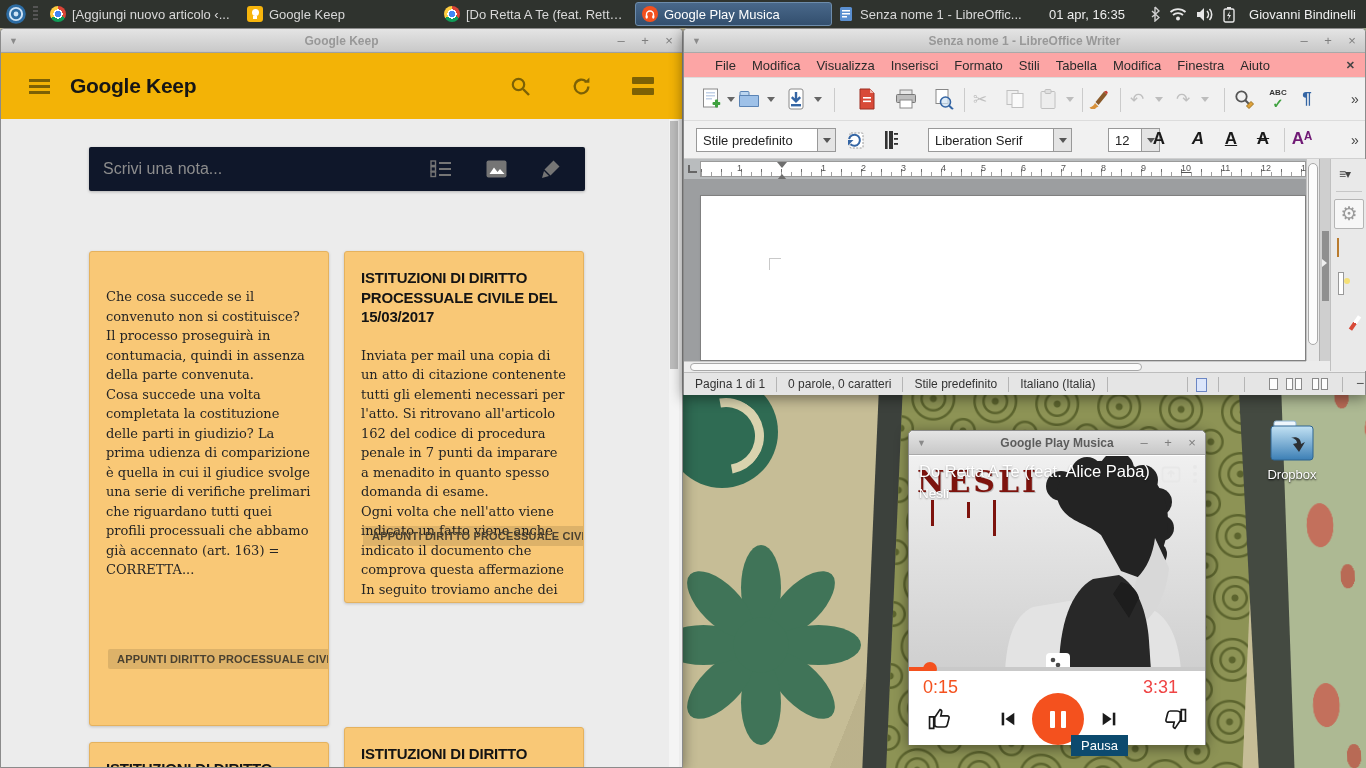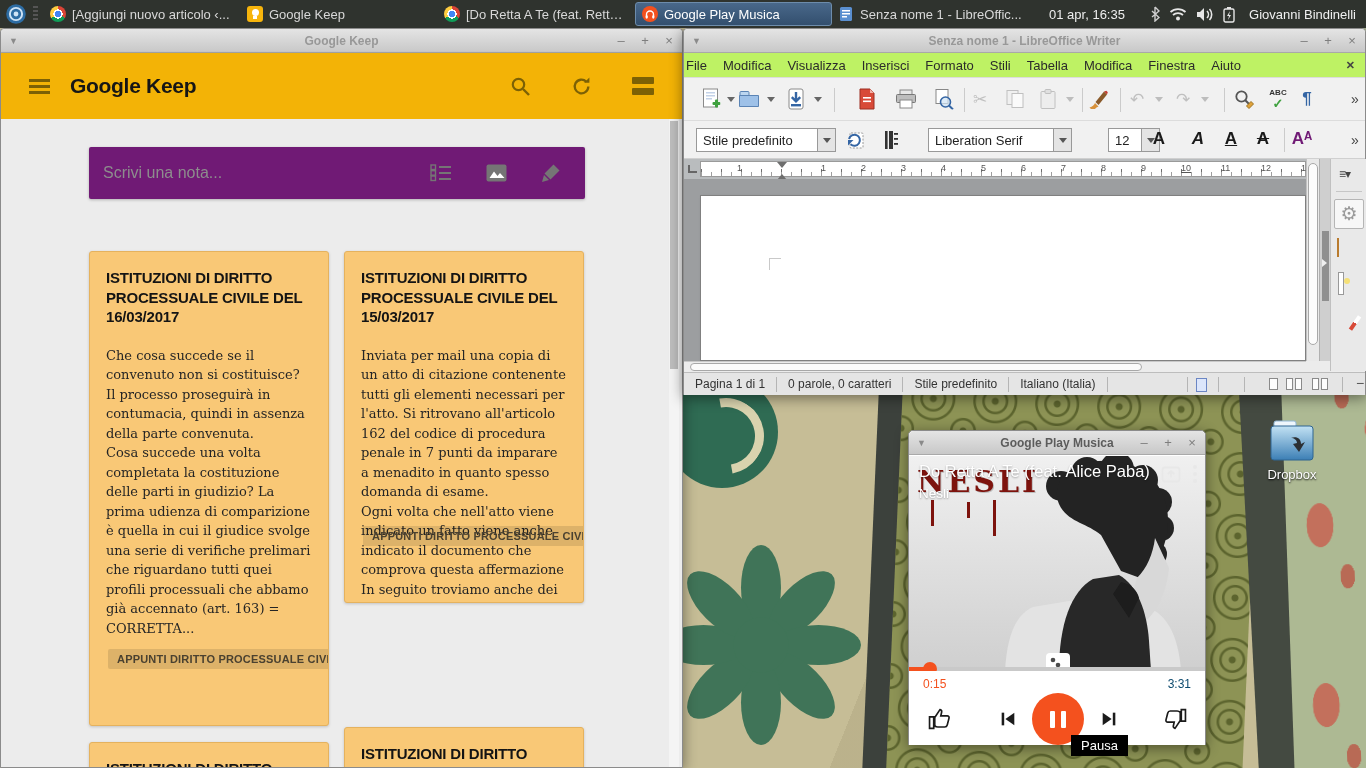--- a/index.html
+++ b/index.html
@@ -68,33 +68,33 @@
 
 .keep-win{left:0;top:28px;width:683px;height:740px;z-index:2;overflow:hidden}
 .keep-header{height:66px;background:#f3b306;display:flex;align-items:center;position:relative;box-shadow:0 1px 3px rgba(0,0,0,.3)}
 .hamburger{width:21px;height:15px;margin-left:28px;display:flex;flex-direction:column;justify-content:space-between}
 .hamburger i{height:3px;background:#7c6105}
 .keep-logo{margin-left:20px;font-size:21px;font-weight:bold;color:#161616;letter-spacing:-.3px}
 .keep-hicons{position:absolute;right:28px;display:flex;gap:40px;align-items:center}
 .keep-grid-icon{width:22px;height:18px;display:flex;flex-direction:column;justify-content:space-between}
 .keep-grid-icon i{height:7px;background:#7c6105;border-radius:1px}
 .keep-content{position:absolute;left:0;top:90px;right:0;bottom:0;background:#ececec;overflow:hidden}
-.compose{position:absolute;left:88px;top:28px;width:496px;height:52px;background:#701a75;border-radius:2px;box-shadow:0 1px 3px rgba(0,0,0,.25);display:flex;align-items:center}
+.compose{position:absolute;left:88px;top:28px;width:496px;height:44px;background:#0f172a;border-radius:2px;box-shadow:0 1px 3px rgba(0,0,0,.25);display:flex;align-items:center}
 .compose .ph{margin-left:14px;font-size:16px;color:#8d8d8d}
 .compose-icons{position:absolute;right:24px;display:flex;gap:34px;align-items:center}
 .note-card{position:absolute;width:240px;background:#f9c876;border:1px solid #e5b25e;border-radius:3px;box-shadow:0 1px 3px rgba(0,0,0,.18);padding:16px;overflow:hidden}
 .note-title{font-size:15px;font-weight:bold;color:#141414;line-height:19.5px;letter-spacing:-.2px}
 .note-body{margin-top:19px;font-family:"DejaVu Serif",serif;font-size:13px;line-height:19.5px;color:#252525;white-space:pre-line;overflow:hidden}
 .note-chip{position:absolute;left:18px;bottom:56px;background:rgba(0,0,0,.11);border-radius:2px;padding:4px 9px;font-size:11px;font-weight:bold;color:#4a4130;letter-spacing:.2px;white-space:nowrap}
 .keep-scroll{position:absolute;right:3px;top:0;width:10px;bottom:0;background:#f4f4f4}
 .keep-scroll .thumb{position:absolute;left:1px;width:8px;top:2px;height:248px;background:#bdbdbd}
 
 
 .writer-win{left:683px;top:28px;width:683px;height:367px;z-index:2}
-.menubar{height:24px;background:#bef264;display:flex;align-items:center;gap:16px;padding-left:2px;font-size:13px;color:#2b2b2b;position:relative}
+.menubar{height:24px;background:#fca5a5;display:flex;align-items:center;gap:16px;padding-left:31px;font-size:13px;color:#2b2b2b;position:relative}
 .menubar .mclose{position:absolute;right:10px;font-size:11px;color:#444;font-weight:bold}
 .toolbar1{height:44px;background:#f1f1f1;border-top:1px solid #dcdcdc;border-bottom:1px solid #dcdcdc;position:relative}
 .toolbar2{height:38px;background:#f1f1f1;border-bottom:1px solid #d0d0d0;position:relative}
 .tbx{position:absolute;top:50%;transform:translate(-50%,-50%)}
 .tsep{position:absolute;top:10px;width:1px;height:24px;background:#cbcbcb}
 .caret{width:0;height:0;border:4px solid transparent;border-top:5px solid #666;display:inline-block;position:absolute;top:50%;margin-top:-2px}
 .caret.dim{border-top-color:#bdbdbd}
 .glyph-dim{color:#c0c0c0;font-size:17px}
 .combo{position:absolute;top:7px;height:24px;background:#fff;border:1px solid #999;display:flex;align-items:center;font-size:13px;color:#222}
 .combo .cval{padding:0 6px;white-space:nowrap;overflow:hidden}
@@ -152,28 +152,28 @@
 .track-title{font-size:16.5px;text-shadow:0 1px 2px rgba(0,0,0,.35);white-space:nowrap}
 .track-artist{font-size:13.5px;margin-top:5px;text-shadow:0 1px 2px rgba(0,0,0,.35)}
 .art-actions{position:absolute;right:8px;top:8px;display:flex;gap:12px;align-items:center}
 .kebab{width:4px;display:flex;flex-direction:column;gap:3px}
 .kebab i{width:4px;height:4px;border-radius:50%;background:#e8e8e8}
 .dice{position:absolute;left:136px;top:196px}
 .progress{position:absolute;left:0;top:236px;width:296px;height:4px;background:#c9c9c9}
 .progress .fill{height:4px;background:#f4511e}
 .progress .knob{position:absolute;top:-5px;width:14px;height:14px;border-radius:50%;background:#f4511e;margin-left:-7px}
 .controls{position:absolute;left:0;top:240px;width:296px;height:74px;background:#fff}
-.time{position:absolute;top:6px;font-size:12px}
+.time{position:absolute;top:6px;font-size:18px}
 .time.el{left:14px;color:#f4511e}
-.time.tot{right:14px;color:#0c4a6e}
+.time.tot{right:27px;color:#ef4444}
 .ctl-row{position:absolute;left:0;top:22px;width:296px;height:52px}
 .ctl{position:absolute;top:50%;transform:translate(-50%,-50%)}
 .pause-btn{position:absolute;left:149px;top:50%;transform:translate(-50%,-50%);width:52px;height:52px;border-radius:50%;background:#f4511e;display:flex;align-items:center;justify-content:center;gap:6px}
 .pause-btn i{width:5px;height:17px;background:#fff;border-radius:1px}
-.tooltip{position:absolute;left:1071px;top:735px;z-index:5;background:#000000;color:#fff;font-size:13px;padding:3px 10px;white-space:nowrap}
+.tooltip{position:absolute;left:1071px;top:735px;z-index:5;background:#0c4a6e;color:#fff;font-size:13px;padding:3px 10px;white-space:nowrap}
 
 svg{display:block}
 .ic{display:block}
 </style>
 </head>
 <body>
 
 <div id="screen">
 
   <div class="wallpaper">
@@ -262,21 +262,20 @@
               <path d="M3.5 14l4.5-6.5 3.5 4.5 2.5-3 4.5 5z" fill="#fff"></path>
             </svg>
           <svg class="ic" width="20" height="20" viewBox="0 0 20 20">
               <path d="M12.5 1.5l6 6-9 9-6-6z" fill="#757575"></path>
               <path d="M3 12L1 19l7-2z" fill="#757575"></path>
             </svg>
         </span>
       </div>
 
       <div class="note-card" style="left:88px;top:132px;height:475px">
-        <div class="note-title">ISTITUZIONI DI DIRITTO PROCESSUALE CIVILE DEL 16/03/2017</div>
         <div class="note-body" style="height:290px">Che cosa succede se il convenuto non si costituisce? Il processo proseguirà in contumacia, quindi in assenza della parte convenuta.
 Cosa succede una volta completata la costituzione delle parti in giudizio? La prima udienza di comparizione è quella in cui il giudice svolge una serie di verifiche prelimari che riguardano tutti quei profili processuali che abbamo già accennato (art. 163) =
 CORRETTA...</div>
         <div class="note-chip">APPUNTI DIRITTO PROCESSUALE CIVILE</div>
       </div>
 
       <div class="note-card" style="left:343px;top:132px;height:352px">
         <div class="note-title">ISTITUZIONI DI DIRITTO PROCESSUALE CIVILE DEL 15/03/2017</div>
         <div class="note-body" style="height:273px">Inviata per mail una copia di un atto di citazione contenente tutti gli elementi necessari per l'atto. Si ritrovano all'articolo 162 del codice di procedura penale in 7 punti da imparare a menadito in quanto spesso domanda di esame.
 Ogni volta che nell'atto viene indicato un fatto viene anche indicato il documento che comprova questa affermazione In seguito troviamo anche dei documenti che...</div>

